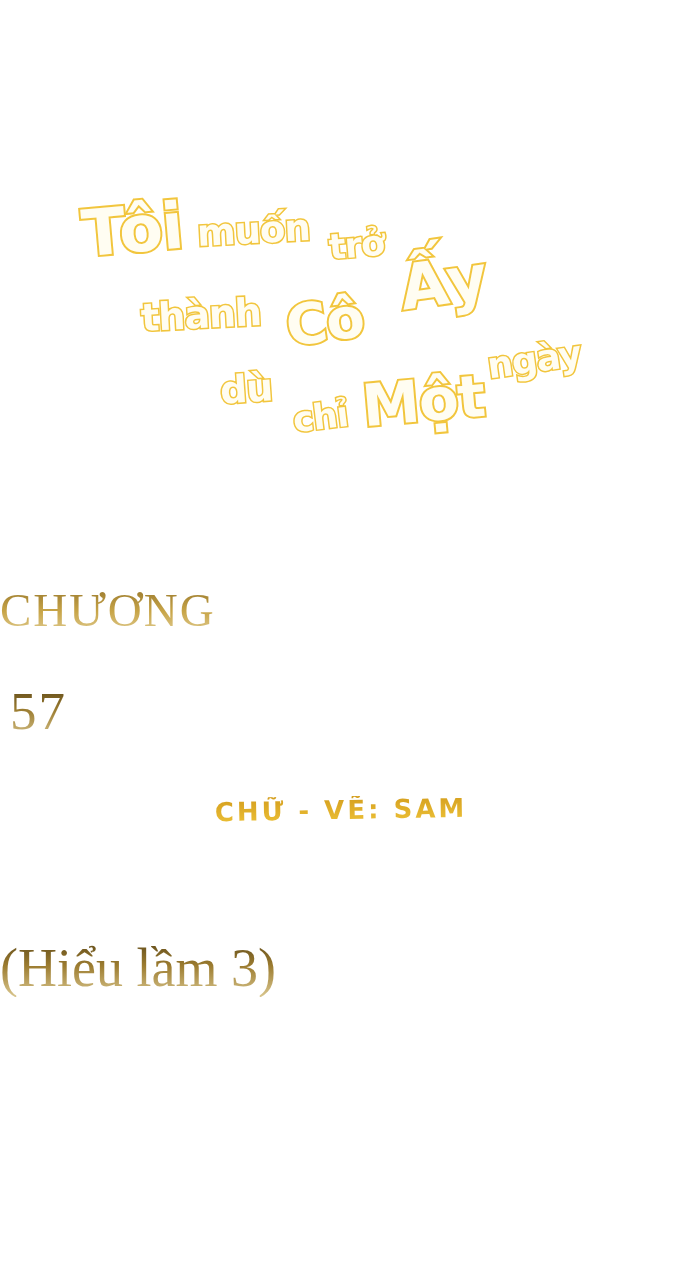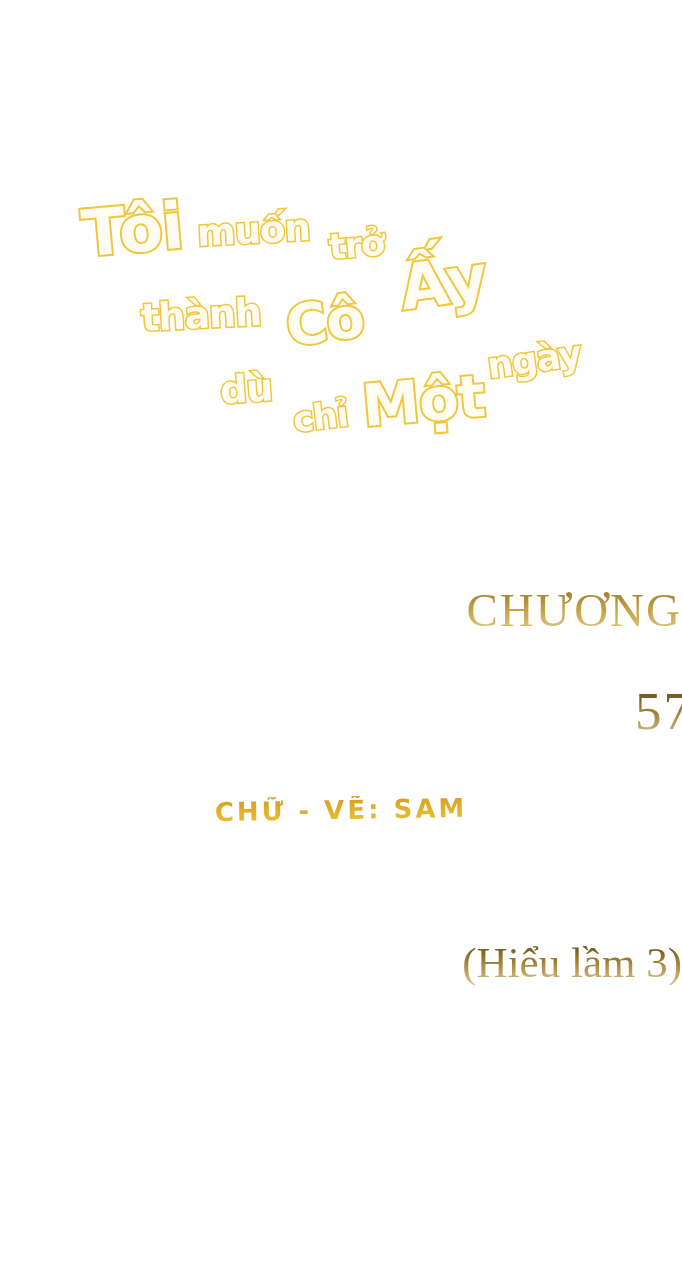--- a/index.html
+++ b/index.html
@@ -42,21 +42,21 @@
   .w-co    { left: 286px; top: 294px; font-size: 56px; transform: rotate(-8deg); -webkit-text-stroke-width: 4px; }
   .w-ngay  { left: 487px; top: 342px; font-size: 36px; transform: rotate(-8deg); }
   .w-du    { left: 220px; top: 370px; font-size: 38px; transform: rotate(-4deg); }
   .w-chi   { left: 293px; top: 400px; font-size: 35px; transform: rotate(-7deg); }
   .w-mot   { left: 362px; top: 372px; font-size: 58px; transform: rotate(-5deg); -webkit-text-stroke-width: 4px; }
 
   
   .gold-text {
     position: absolute;
     left: 0; right: 0;
-    text-align: right;
+    text-align: left;
     font-family: "Liberation Serif", "DejaVu Serif", serif;
     line-height: 1.05;
     -webkit-background-clip: text;
     background-clip: text;
     color: transparent;
     white-space: nowrap;
   }
   .chapter-label {
     top: 586px;
     font-size: 47px;
@@ -65,21 +65,21 @@
   }
   .chapter-number {
     top: 684px;
     font-size: 53px;
     letter-spacing: 2px;
     transform: translateX(10px);
     background-image: linear-gradient(180deg, #574316 0%, #9a7b2f 45%, #d9c68e 100%);
   }
   .subtitle {
     top: 940px;
-    font-size: 43px;
+    font-size: 54px;
     background-image: linear-gradient(180deg, #5f4a1a 0%, #9c7c30 45%, #d9c68e 100%);
   }
 
   
   .credits {
     position: absolute;
     left: 0; right: 0;
     top: 796px;
     text-align: center;
     font-family: "DejaVu Sans", sans-serif;

